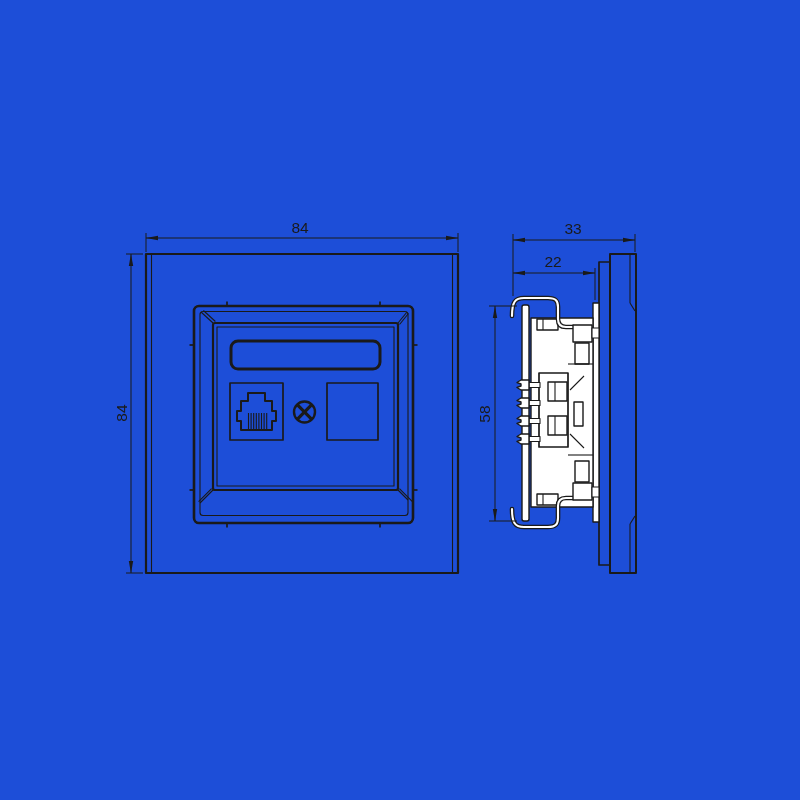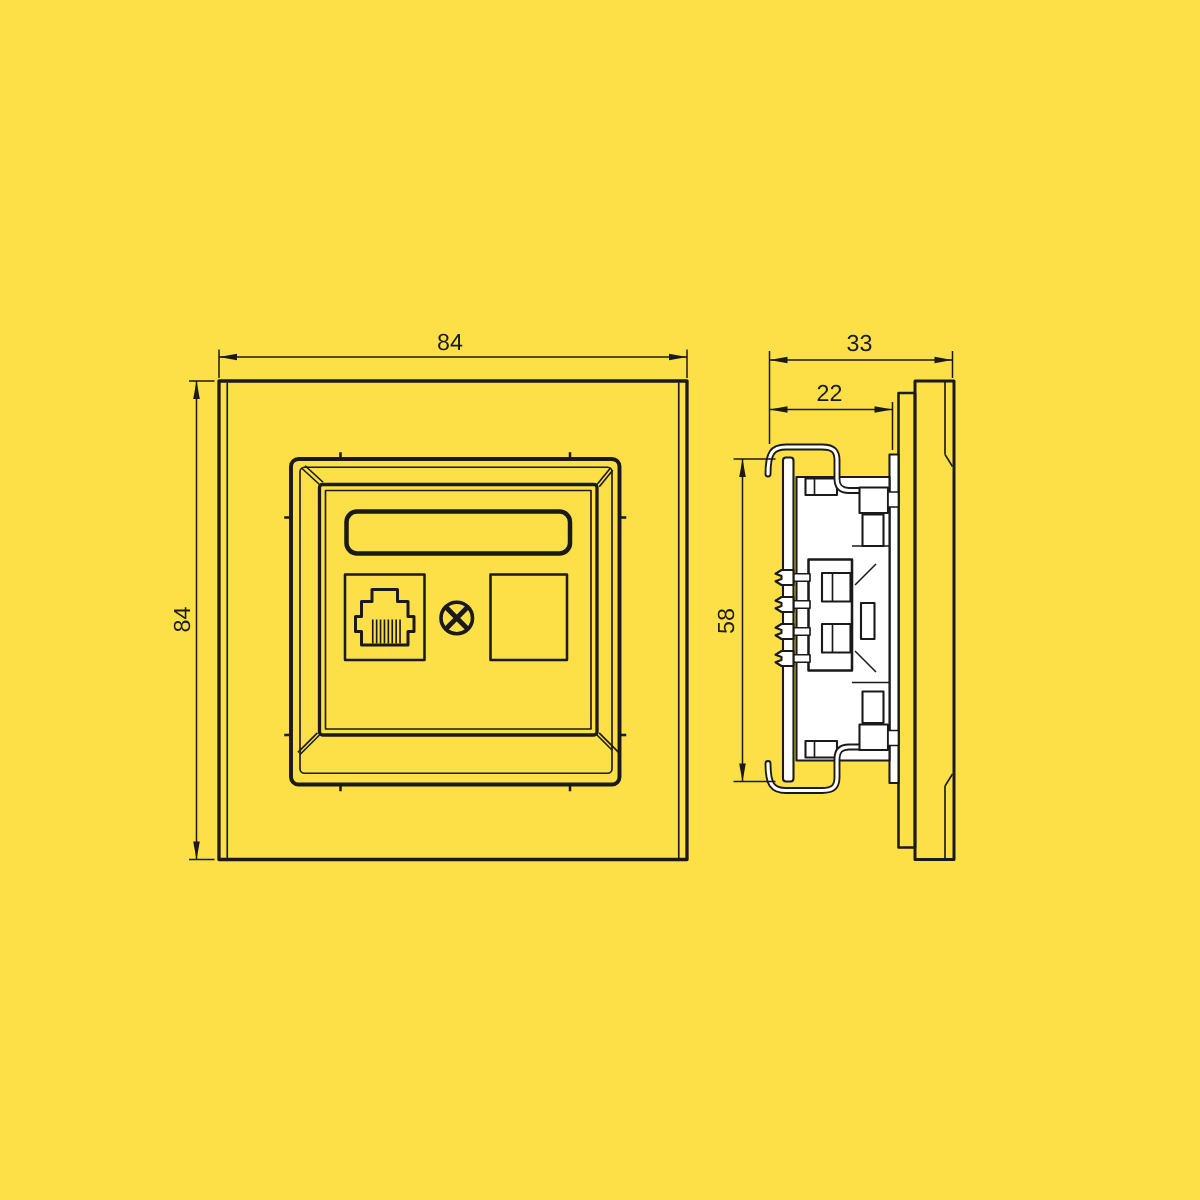--- a/index.html
+++ b/index.html
@@ -1,16 +1,16 @@
 <!DOCTYPE html>
 <html><head>
 <meta charset="utf-8">
 <style>
   html,body{margin:0;padding:0;background:#ffffff;}
-  .canvas{position:relative;width:800px;height:800px;background:#fde047;overflow:hidden;}
+  .canvas{position:relative;width:800px;height:800px;background:#1d4ed8;overflow:hidden;}
   svg{display:block;}
   .s-xthick{stroke:#1a1a1a;stroke-width:2.6;fill:none;stroke-linejoin:round;}
   .s-thick{stroke:#1a1a1a;stroke-width:2.2;fill:none;stroke-linejoin:round;}
   .s-win{stroke:#1a1a1a;stroke-width:3;fill:none;stroke-linejoin:round;}
   .s-med{stroke:#1a1a1a;stroke-width:1.7;fill:none;stroke-linejoin:round;}
   .s-med2{stroke:#1a1a1a;stroke-width:1.4;fill:none;stroke-linejoin:round;}
   .s-thin{stroke:#1a1a1a;stroke-width:1.1;fill:none;stroke-linejoin:round;}
   .s-dim{stroke:#1a1a1a;stroke-width:1;fill:none;}
   .f-white{fill:#ffffff;}
   .arrow{fill:#1a1a1a;stroke:none;}

